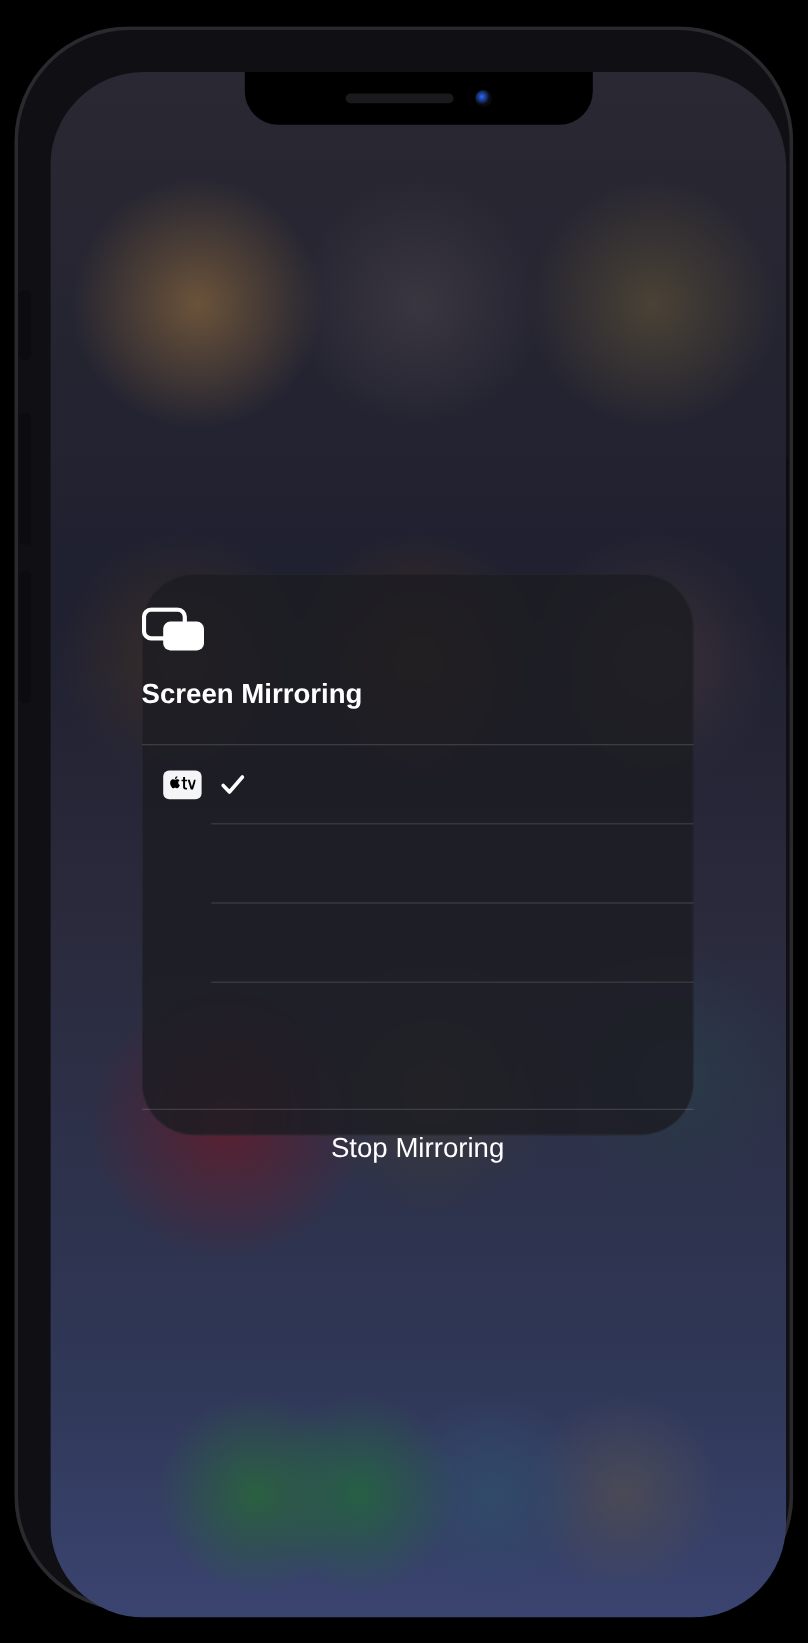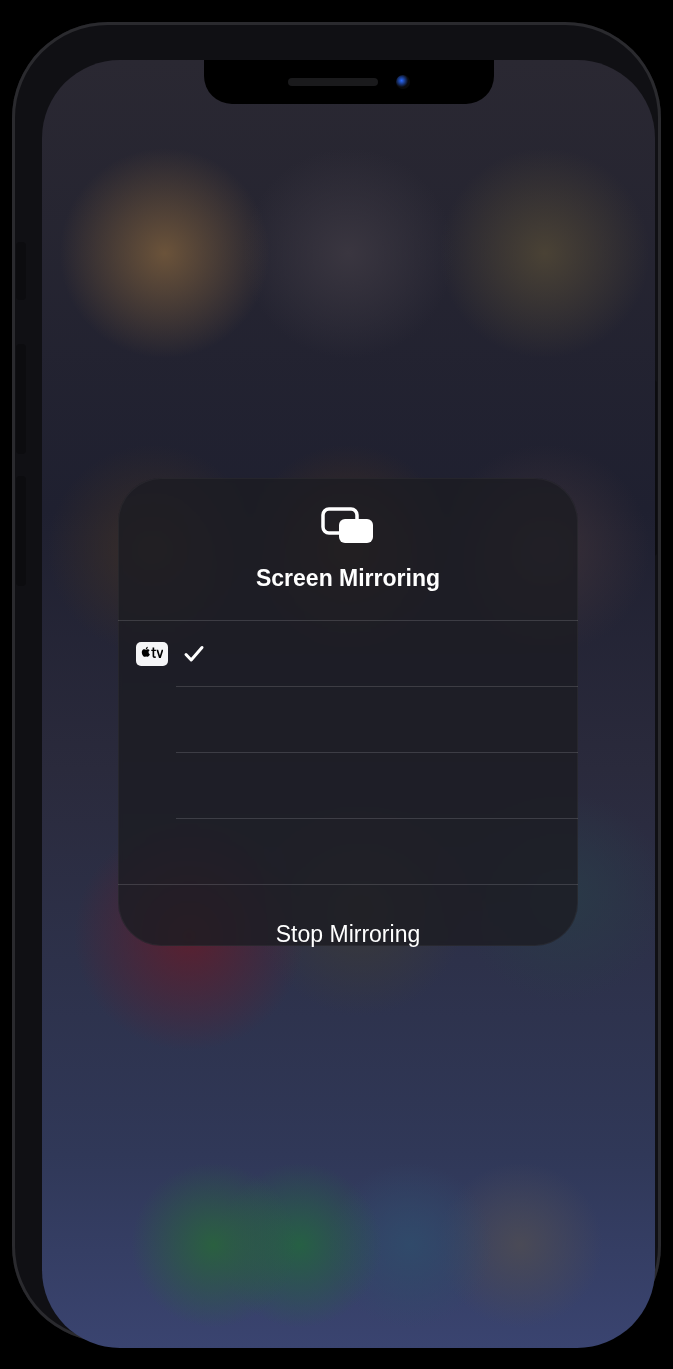--- a/index.html
+++ b/index.html
@@ -78,21 +78,21 @@
     border-radius: 44px;
     background: rgba(28,28,34,0.82);
     backdrop-filter: blur(2px);
     color: #fff;
     box-shadow: inset 0 0 0 1px rgba(255,255,255,0.04);
   }
 
   .panel-header {
     height: 142px;
     display: flex; flex-direction: column;
-    align-items: center; justify-content: center;
+    justify-content: center;
     gap: 14px;
   }
   .panel-title { font-size: 23px; font-weight: 600; color: #fff; }
 
   .list {
     border-top: 1px solid rgba(255,255,255,0.14);
   }
   .row {
     height: 65px;
     display: flex; align-items: center;
@@ -112,21 +112,21 @@
     display: flex; align-items: center; justify-content: center;
     margin-right: 14px;
   }
   .dev-icon svg { display:block; }
   .dev-name { font-size: 23px; font-weight: 500; flex: 1; }
   .check { width: 24px; height: 24px; }
 
   .footer {
     border-top: 1px solid rgba(255,255,255,0.14);
     height: 64px;
-    display: flex; align-items: flex-end; justify-content: center;
+    display: flex; align-items: center; justify-content: center; margin-top: 40px;
   }
   .footer-label { font-size: 23px; font-weight: 500; color: #fff; }
 </style>
 </head>
 <body>
 
 <div class="frame">
   <div class="side-btn l1"></div>
   <div class="side-btn l2"></div>
   <div class="side-btn l3"></div>

